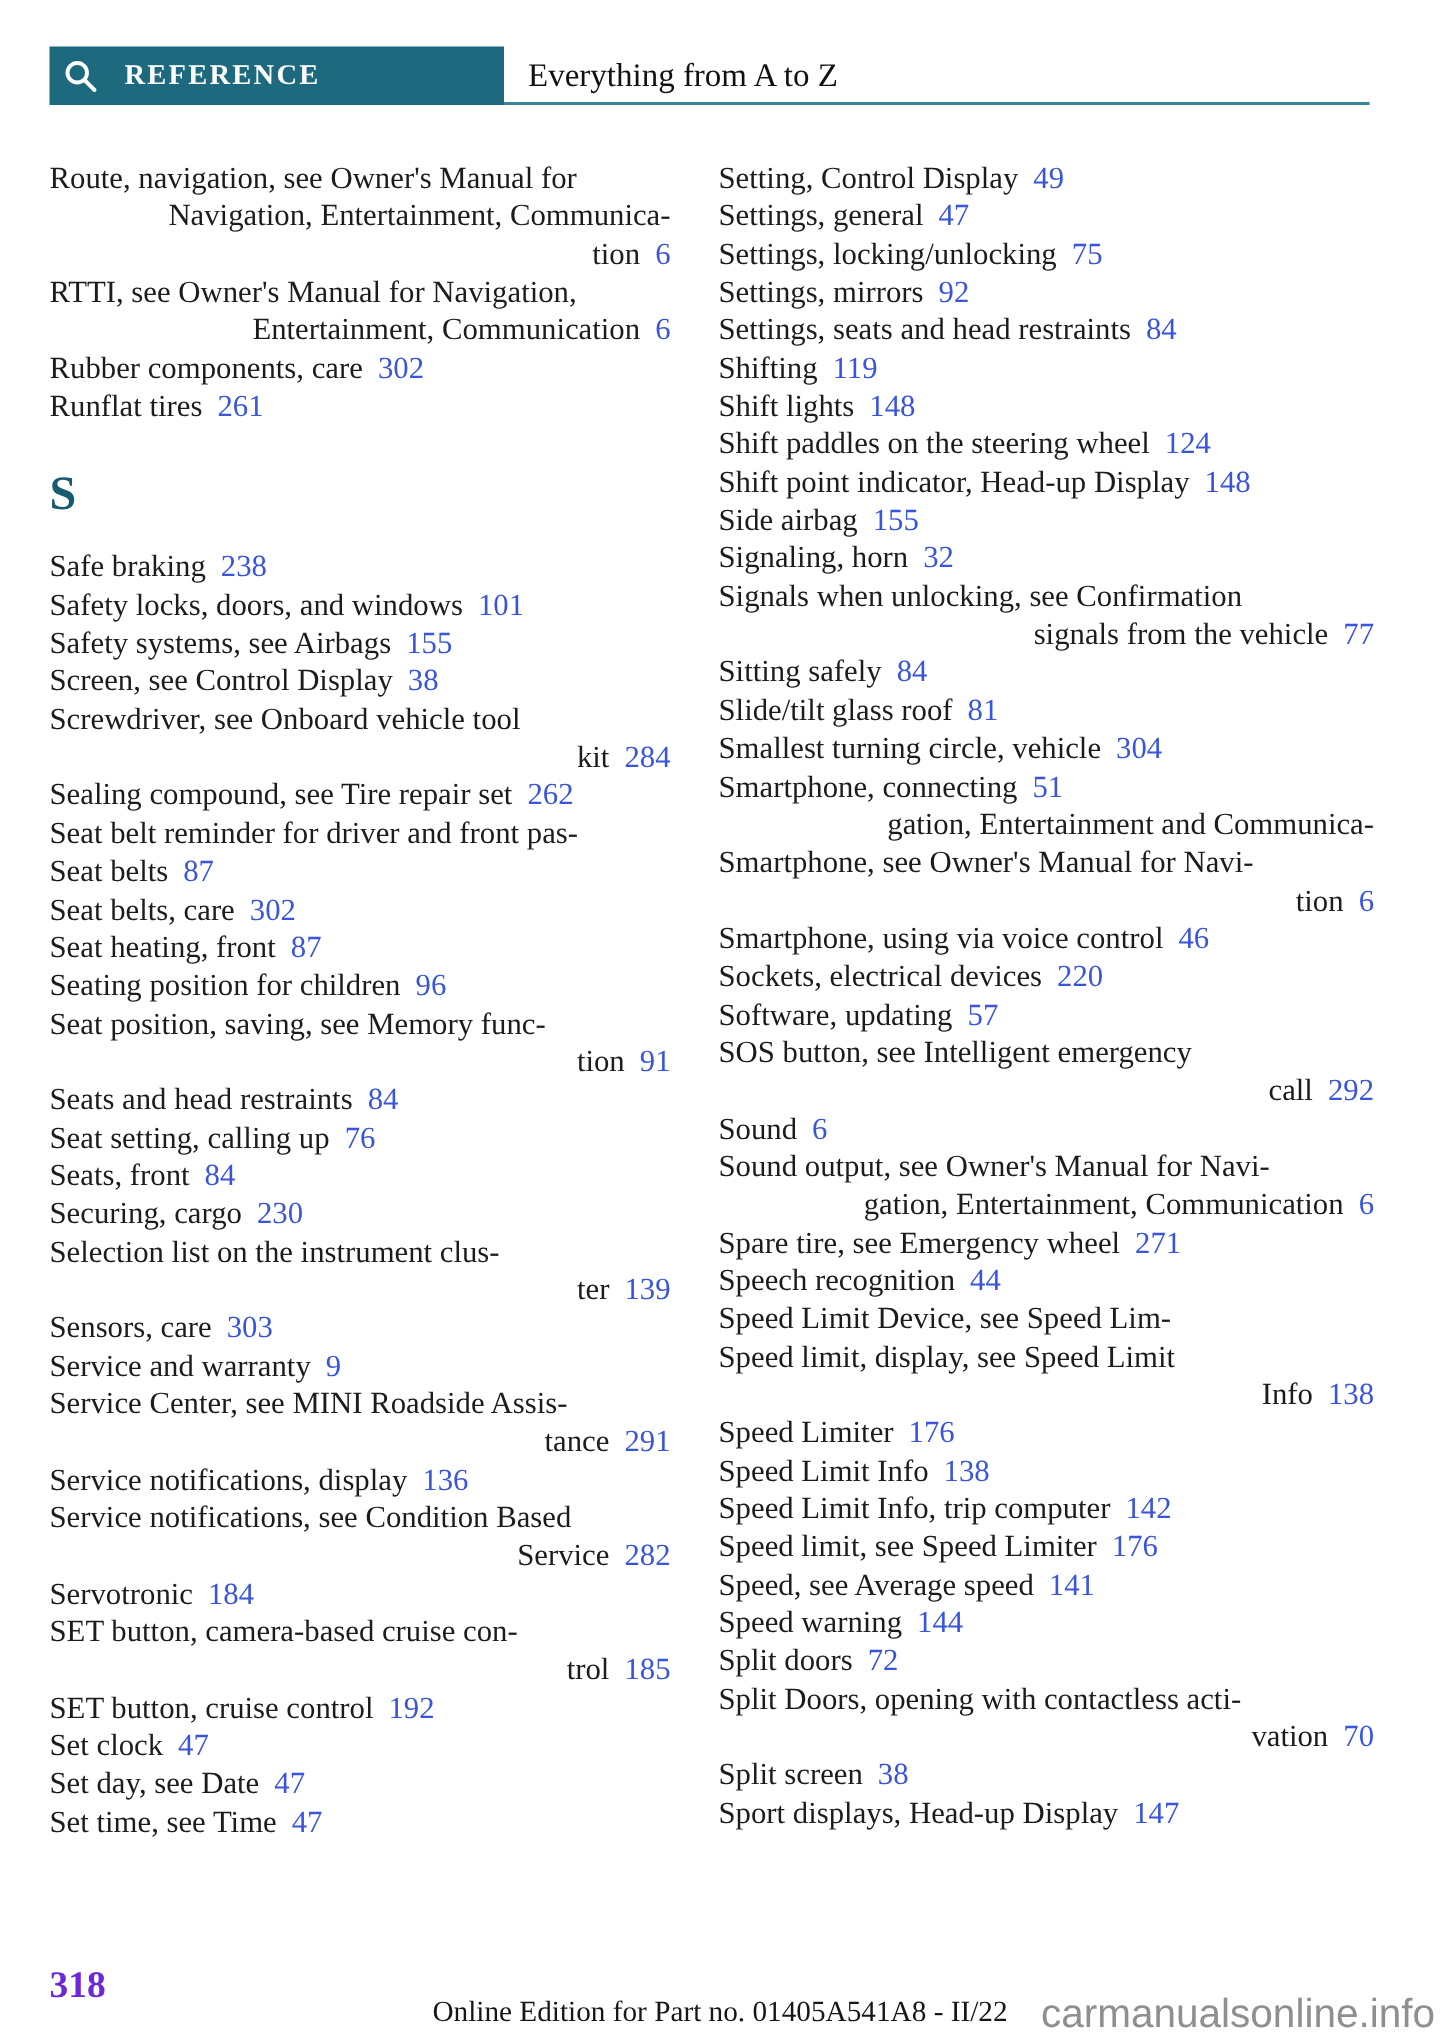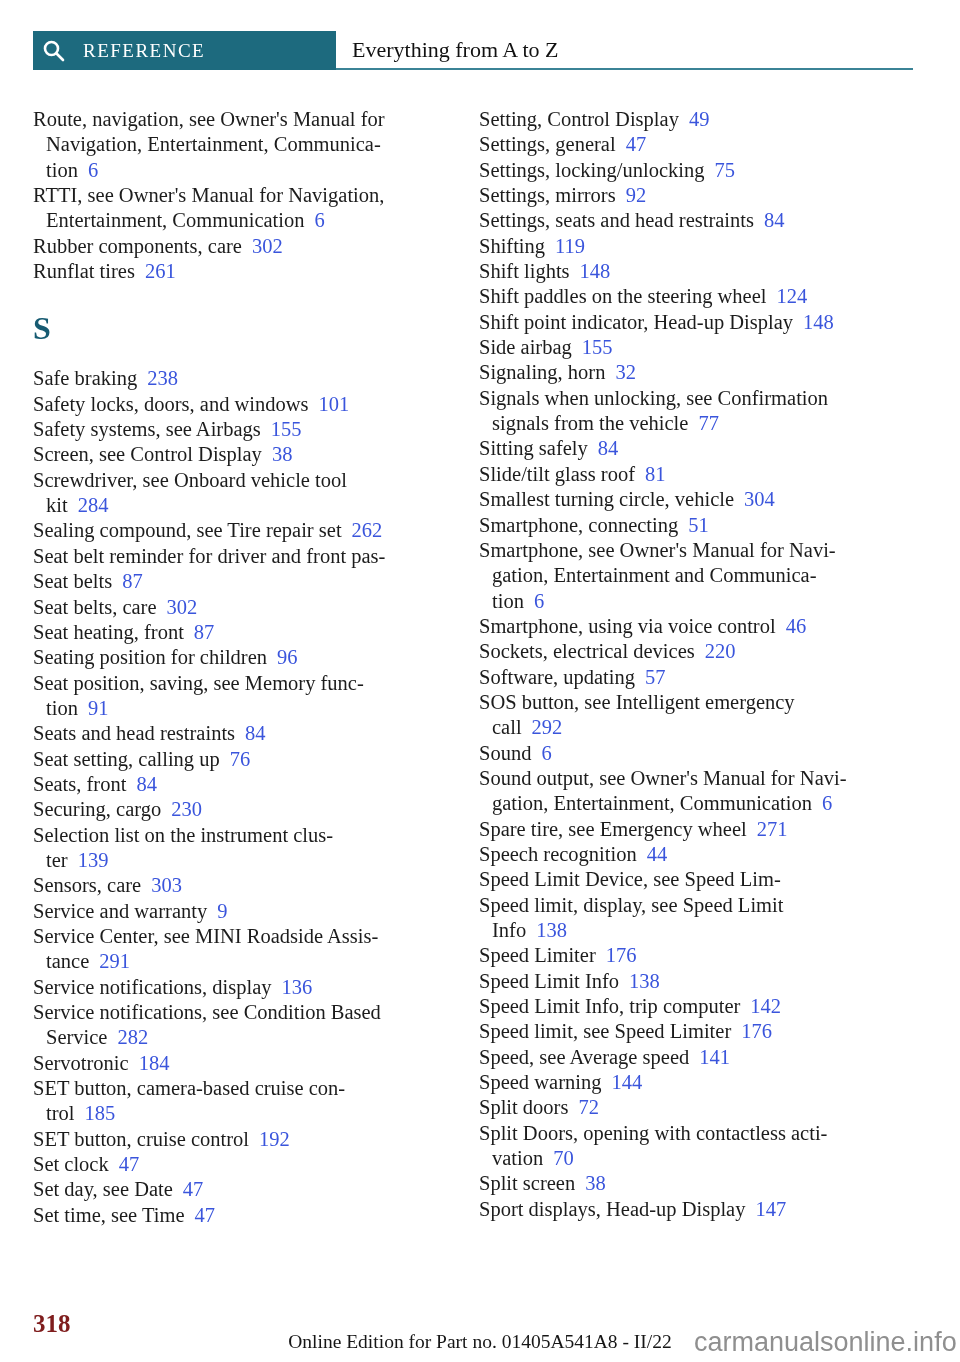--- a/index.html
+++ b/index.html
@@ -24,21 +24,21 @@
   .badge{
     position:absolute; left:33px; top:31px;
     width:303px; height:39px;
     background:var(--teal);
     display:flex; align-items:center;
     padding-left:9px;
   }
   .badge .mag{ width:24px; height:24px; flex:0 0 auto; }
   .badge .badge-label{
     color:#ffffff;
-    font-size:19px; font-weight:400;
+    font-size:19px; font-weight:700;
     letter-spacing:1.5px;
     margin-left:17px;
     text-align:center;
   }
   .header-rule{
     position:absolute; left:336px; top:68px;
     width:577px; height:2px;
     background:var(--teal-rule);
   }
   .page-title{
@@ -46,35 +46,35 @@
     font-size:22px; font-weight:400; color:#111;
   }
 
   
   .col{
     position:absolute; top:107px;
     font-size:20.5px; line-height:25.35px;
   }
   .col.left{ left:33px; width:414px; }
   .col.right{ left:479px; width:437px; }
-  .line.cont{ margin-left:13px; }
+  .line.cont{ margin-left:13px;text-align:right; }
   .page{
     color:var(--link-blue);
     margin-left:10px;
   }
   .section-letter{
     font-size:32px; line-height:36px; font-weight:700;
     color:var(--letter-color);
     margin-top:26px; margin-bottom:20px;
   }
 
   
   .folio{
     position:absolute; left:33px; top:1310px;
-    font-size:25px; font-weight:700; color:#7f1d1d;
+    font-size:25px; font-weight:700; color:#6d28d9;
   }
   .edition{
     position:absolute; left:0; top:1331px; width:100%;
     text-align:center;
     font-size:19.5px; color:#161616;font-family:Liberation Serif, serif;
   }
   .watermark{
     position:absolute; left:694px; top:1327px;
     font-family:"Liberation Sans", sans-serif;
     font-size:27px; color:var(--watermark-gray);
@@ -252,22 +252,22 @@
       <div class="entry">
         <div class="line">Slide/tilt glass roof<span class="page">81</span></div>
       </div>
       <div class="entry">
         <div class="line">Smallest turning circle, vehicle<span class="page">304</span></div>
       </div>
       <div class="entry">
         <div class="line">Smartphone, connecting<span class="page">51</span></div>
       </div>
       <div class="entry">
+        <div class="line cont">gation, Entertainment and Communica-</div>
         <div class="line">Smartphone, see Owner's Manual for Navi-</div>
-        <div class="line cont">gation, Entertainment and Communica-</div>
         <div class="line cont">tion<span class="page">6</span></div>
       </div>
       <div class="entry">
         <div class="line">Smartphone, using via voice control<span class="page">46</span></div>
       </div>
       <div class="entry">
         <div class="line">Sockets, electrical devices<span class="page">220</span></div>
       </div>
       <div class="entry">
         <div class="line">Software, updating<span class="page">57</span></div>

